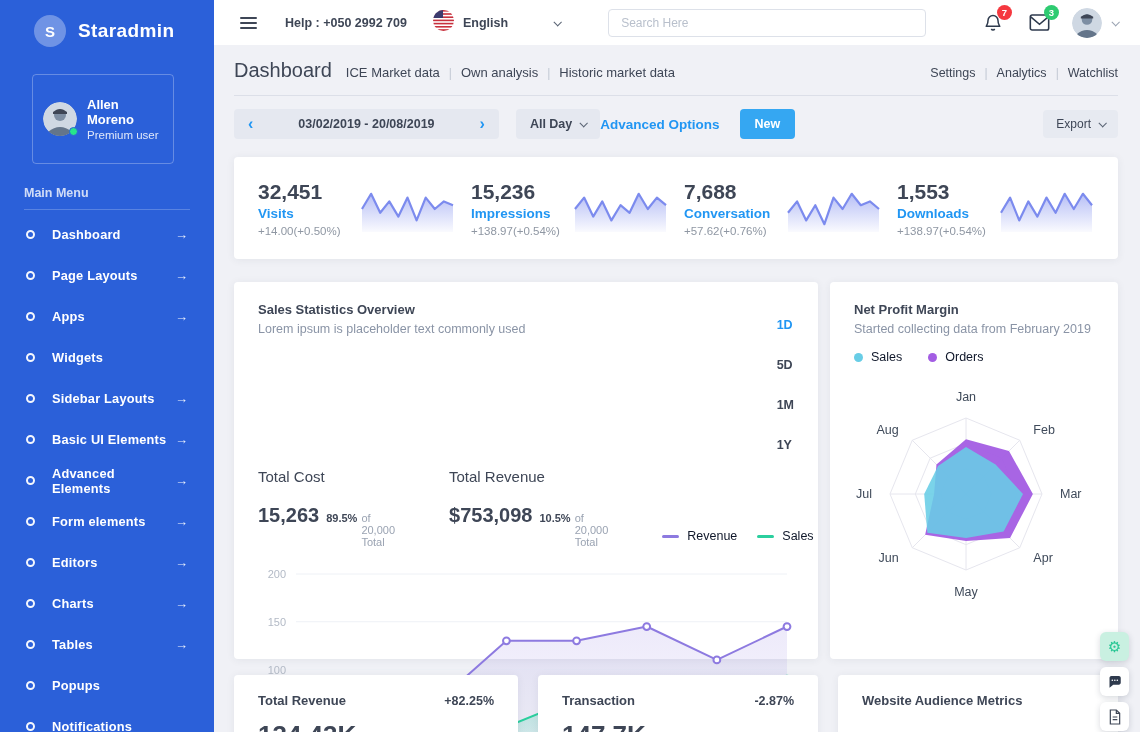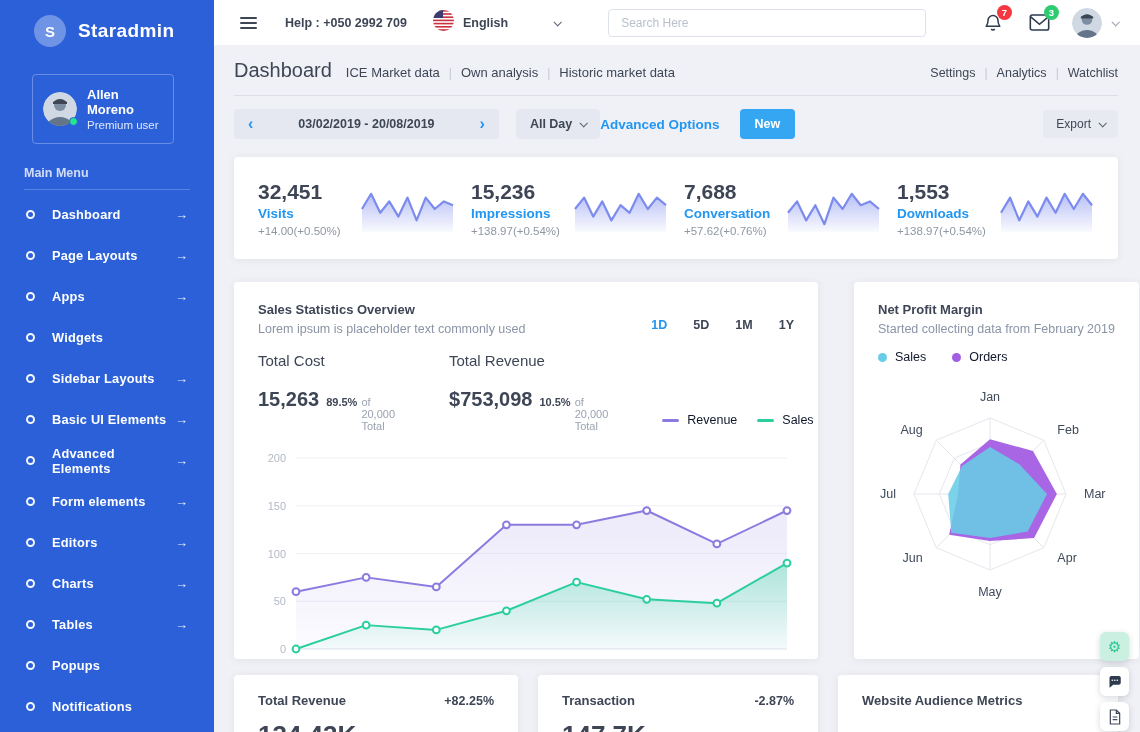--- a/index.html
+++ b/index.html
@@ -4,21 +4,21 @@
 <style>
   * { margin:0; padding:0; box-sizing:border-box; }
   html,body { width:1140px; height:732px; overflow:hidden; font-family:"Liberation Sans",sans-serif; }
   .app { position:relative; width:1140px; height:732px; background:#f0f1f6; overflow:hidden; }
 
   
   .sidebar { position:absolute; left:0; top:0; width:214px; height:732px; background:#2b60d9; color:#fff; overflow:hidden; }
   .brand { display:flex; align-items:center; height:62px; padding-left:34px; }
   .brand-logo { width:32px; height:32px; border-radius:50%; background:rgba(255,255,255,.32); display:flex; align-items:center; justify-content:center; font-size:15px; font-weight:bold; color:#fff; }
   .brand-name { margin-left:12px; font-size:19px; font-weight:bold; letter-spacing:.4px; }
-  .profile-card { margin:12px 40px 0 32px; border:1px solid rgba(255,255,255,.28); border-radius:4px; padding:12px 10px; display:flex; align-items:center; cursor:pointer; }
+  .profile-card { margin:12px 40px 0 32px; border:1px solid rgba(255,255,255,.28); border-radius:4px; padding:22px 10px; display:flex; align-items:center; cursor:pointer; }
   .avatar-wrap { position:relative; width:34px; height:34px; flex:none; }
   .avatar-wrap svg { display:block; border-radius:50%; }
   .status-dot { position:absolute; right:-1px; bottom:0; width:9px; height:9px; border-radius:50%; background:#27e58a; border:1.5px solid #2b60d9; }
   .profile-text { margin-left:10px; }
   .profile-name { font-size:13px; font-weight:bold; }
   .profile-role { font-size:11.5px; color:rgba(255,255,255,.85); margin-top:2px; }
   .menu-label { margin:22px 24px 9px 24px; font-size:12.5px; font-weight:bold; color:rgba(255,255,255,.78); }
   .menu-divider { border:none; border-top:1px solid rgba(255,255,255,.22); margin:0 24px 4px 24px; }
   .menu-item { display:flex; align-items:center; height:41px; padding:0 26px; cursor:pointer; }
   .mi-icon { width:9px; height:9px; border:2px solid rgba(255,255,255,.95); border-radius:50%; flex:none; }
@@ -69,26 +69,26 @@
   .card { background:#fff; border-radius:4px; box-shadow:0 1px 8px rgba(40,50,70,.07); }
 
   .stats-card { margin-top:18px; height:102px; display:flex; align-items:center; padding:0 24px; }
   .stat { flex:1; display:flex; align-items:center; padding-right:16px; }
   .stat:last-child { padding-right:0; }
   .stat-num { font-size:21px; font-weight:bold; color:#3e4656; }
   .stat-label { font-size:13.5px; font-weight:bold; color:#2196f3; margin-top:2px; }
   .stat-delta { font-size:11.5px; color:#8f97a3; margin-top:4px; }
   .spark { width:95px; height:52px; margin-left:auto; }
 
-  .charts-row { display:grid; grid-template-columns:584px 1fr; gap:36px; margin-top:23px; }
+  .charts-row { display:grid; grid-template-columns:584px 1fr; gap:12px; margin-top:23px; }
   .chart-card { height:377px; padding:20px 24px; }
   .card-head { display:flex; }
   .card-title { font-size:13px; font-weight:bold; color:#3e4656; }
   .card-sub { font-size:12.5px; color:#8a94a6; margin-top:5px; white-space:nowrap; }
-  .range-tabs { margin-left:auto; display:flex; gap:26px; padding-top:16px; }
+  .range-tabs { margin-left:auto; display:flex; gap:26px; padding-top:16px;flex-direction:column; }
   .rtab { font-size:12.5px; font-weight:bold; color:#3e4656; cursor:pointer; }
   .rtab.active { color:#2196f3; }
   .totals { display:flex; align-items:flex-end; margin-top:16px; }
   .tot-block { margin-right:54px; }
   .tot-label { font-size:15px; color:#3e4656; }
   .tot-vals { display:flex; align-items:baseline; margin-top:19px; }
   .tot-big { font-size:20px; font-weight:bold; color:#3e4656; }
   .tot-pct { font-size:11px; font-weight:bold; color:#3e4656; margin-left:7px; }
   .tot-of { font-size:11px; color:#9aa3b2; margin-left:4px; }
   .line-legend { margin-left:auto; display:flex; gap:20px; padding-bottom:5px; }

